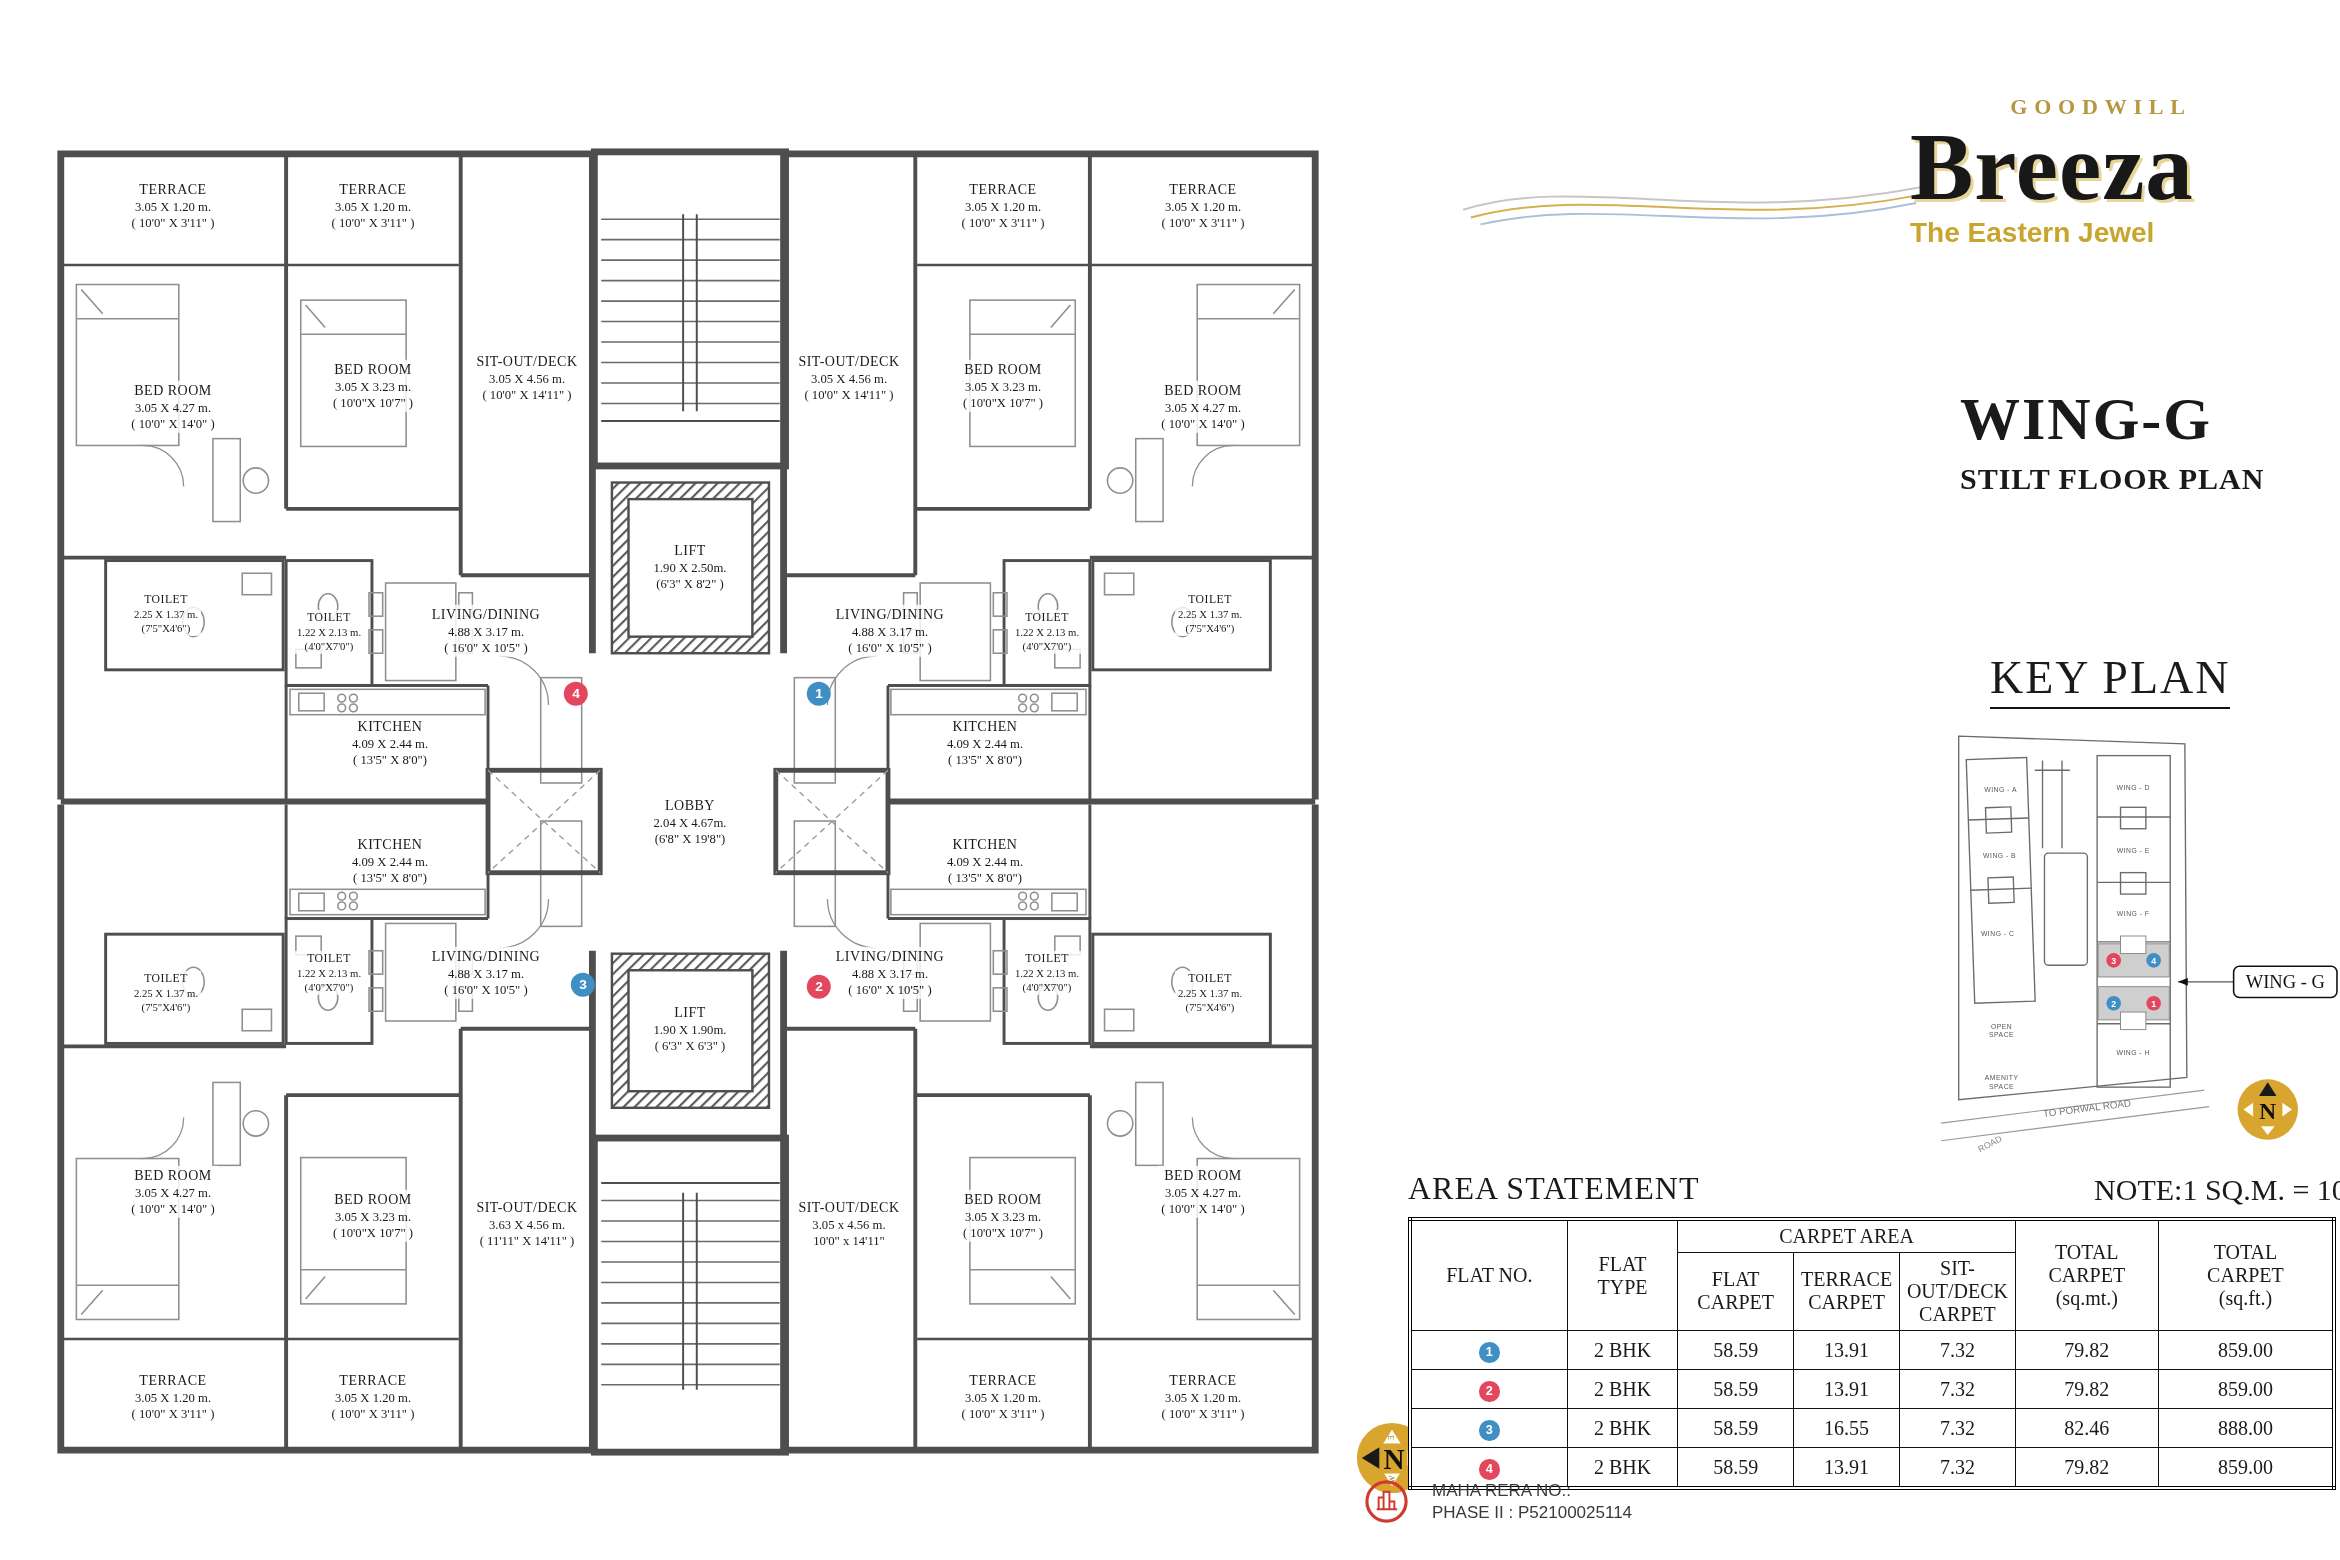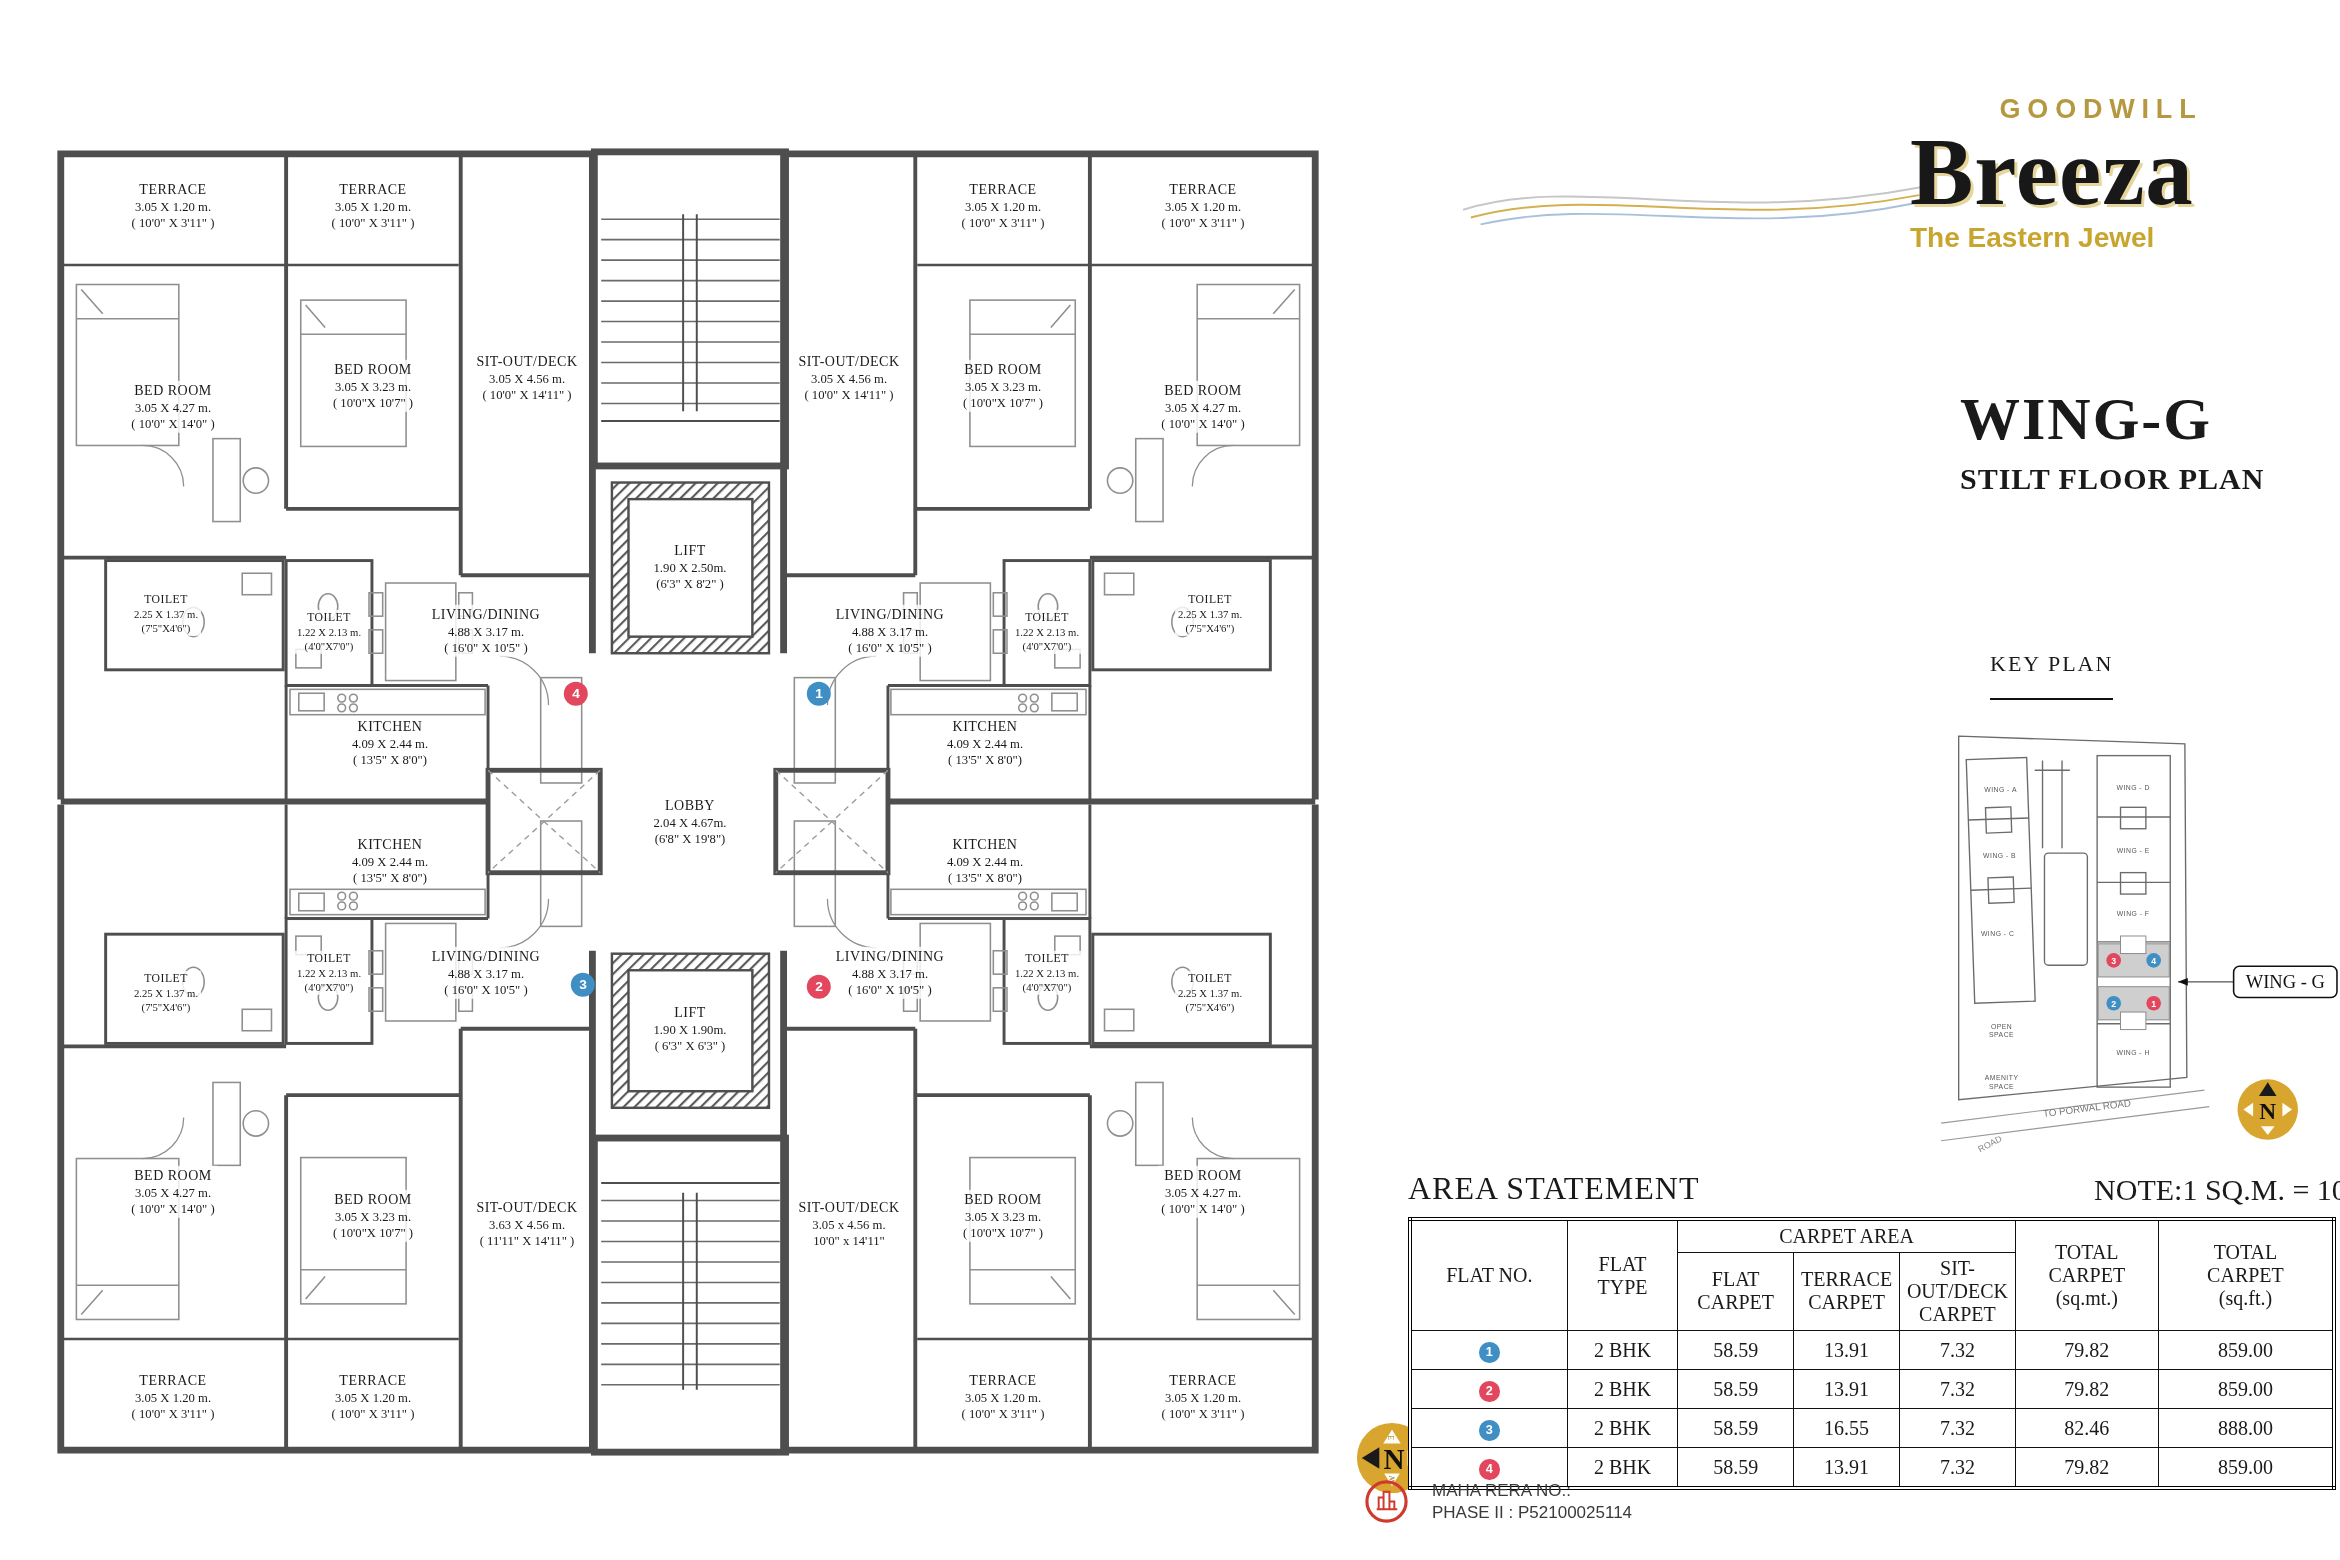--- a/index.html
+++ b/index.html
@@ -14,34 +14,34 @@
   .rlabel span{display:block;}
   .rlabel.small{font-size:10.7px;}
   .rlabel.small .rn{font-size:11.7px;}
   .marker{position:absolute;width:24.4px;height:24.4px;border-radius:50%;color:#fff;
           font-family:"Liberation Sans",sans-serif;font-size:13.7px;font-weight:bold;
           text-align:center;line-height:24.4px;transform:translate(-50%,-50%);}
   .m-blue{background:#3f8fc5;}
   .m-red{background:#e2475d;}
   
   #brand{position:absolute;left:1910px;top:94px;width:382px;}
-  #brand .goodwill{font-family:Liberation Sans, sans-serif;font-size:27px;letter-spacing:6.8px;
+  #brand .goodwill{font-family:Liberation Serif, serif;font-size:22px;letter-spacing:6.8px;
                    color:#b5983f;text-align:center;font-weight:bold;}
   #brand .breeza{font-size:95px;font-weight:bold;line-height:1.0;color:#181818;
                  text-shadow:2.9px 2.9px 0 rgba(212,180,74,.55);letter-spacing:1px;}
   #brand .tagline{font-family:"Liberation Sans",sans-serif;font-size:28px;color:#c8a52e;
                   font-weight:bold;margin-top:2px;}
   #swoosh{position:absolute;left:1463px;top:156px;}
   
   #wingtitle{position:absolute;left:1960px;top:385px;width:361px;}
   #wingtitle .wing{font-size:60px;font-weight:bold;letter-spacing:2px;}
   #wingtitle .sub{font-size:30px;font-weight:bold;margin-top:7.8px;letter-spacing:1px;}
   
-  #keyplan-title{position:absolute;left:1990px;top:651px;font-size:22px;letter-spacing:2px;
-                 border-bottom:2.9px solid #111;padding-bottom:21px;text-align:right;}
+  #keyplan-title{position:absolute;left:1990px;top:651px;font-size:46px;letter-spacing:2px;
+                 border-bottom:2.9px solid #111;padding-bottom:3px;text-align:right;}
   #keyplan{position:absolute;left:1941px;top:702px;}
   
   #areastmt{position:absolute;left:1408px;top:1170px;width:1085px;}
   #areastmt .hdr{display:flex;justify-content:space-between;align-items:flex-end;margin-bottom:9.8px;}
   #areastmt .title{font-size:32px;letter-spacing:1px;}
   #areastmt .note{font-size:30px;font-weight:normal;}
   table{border-collapse:collapse;width:928px;border:4.9px double #000;background:#fff;}
   th,td{border:1.6px solid #111;text-align:center;font-weight:normal;}
   thead th{font-size:20px;line-height:1.15;padding:3.9px 2px;}
   tbody td{font-size:20px;height:36px;}

